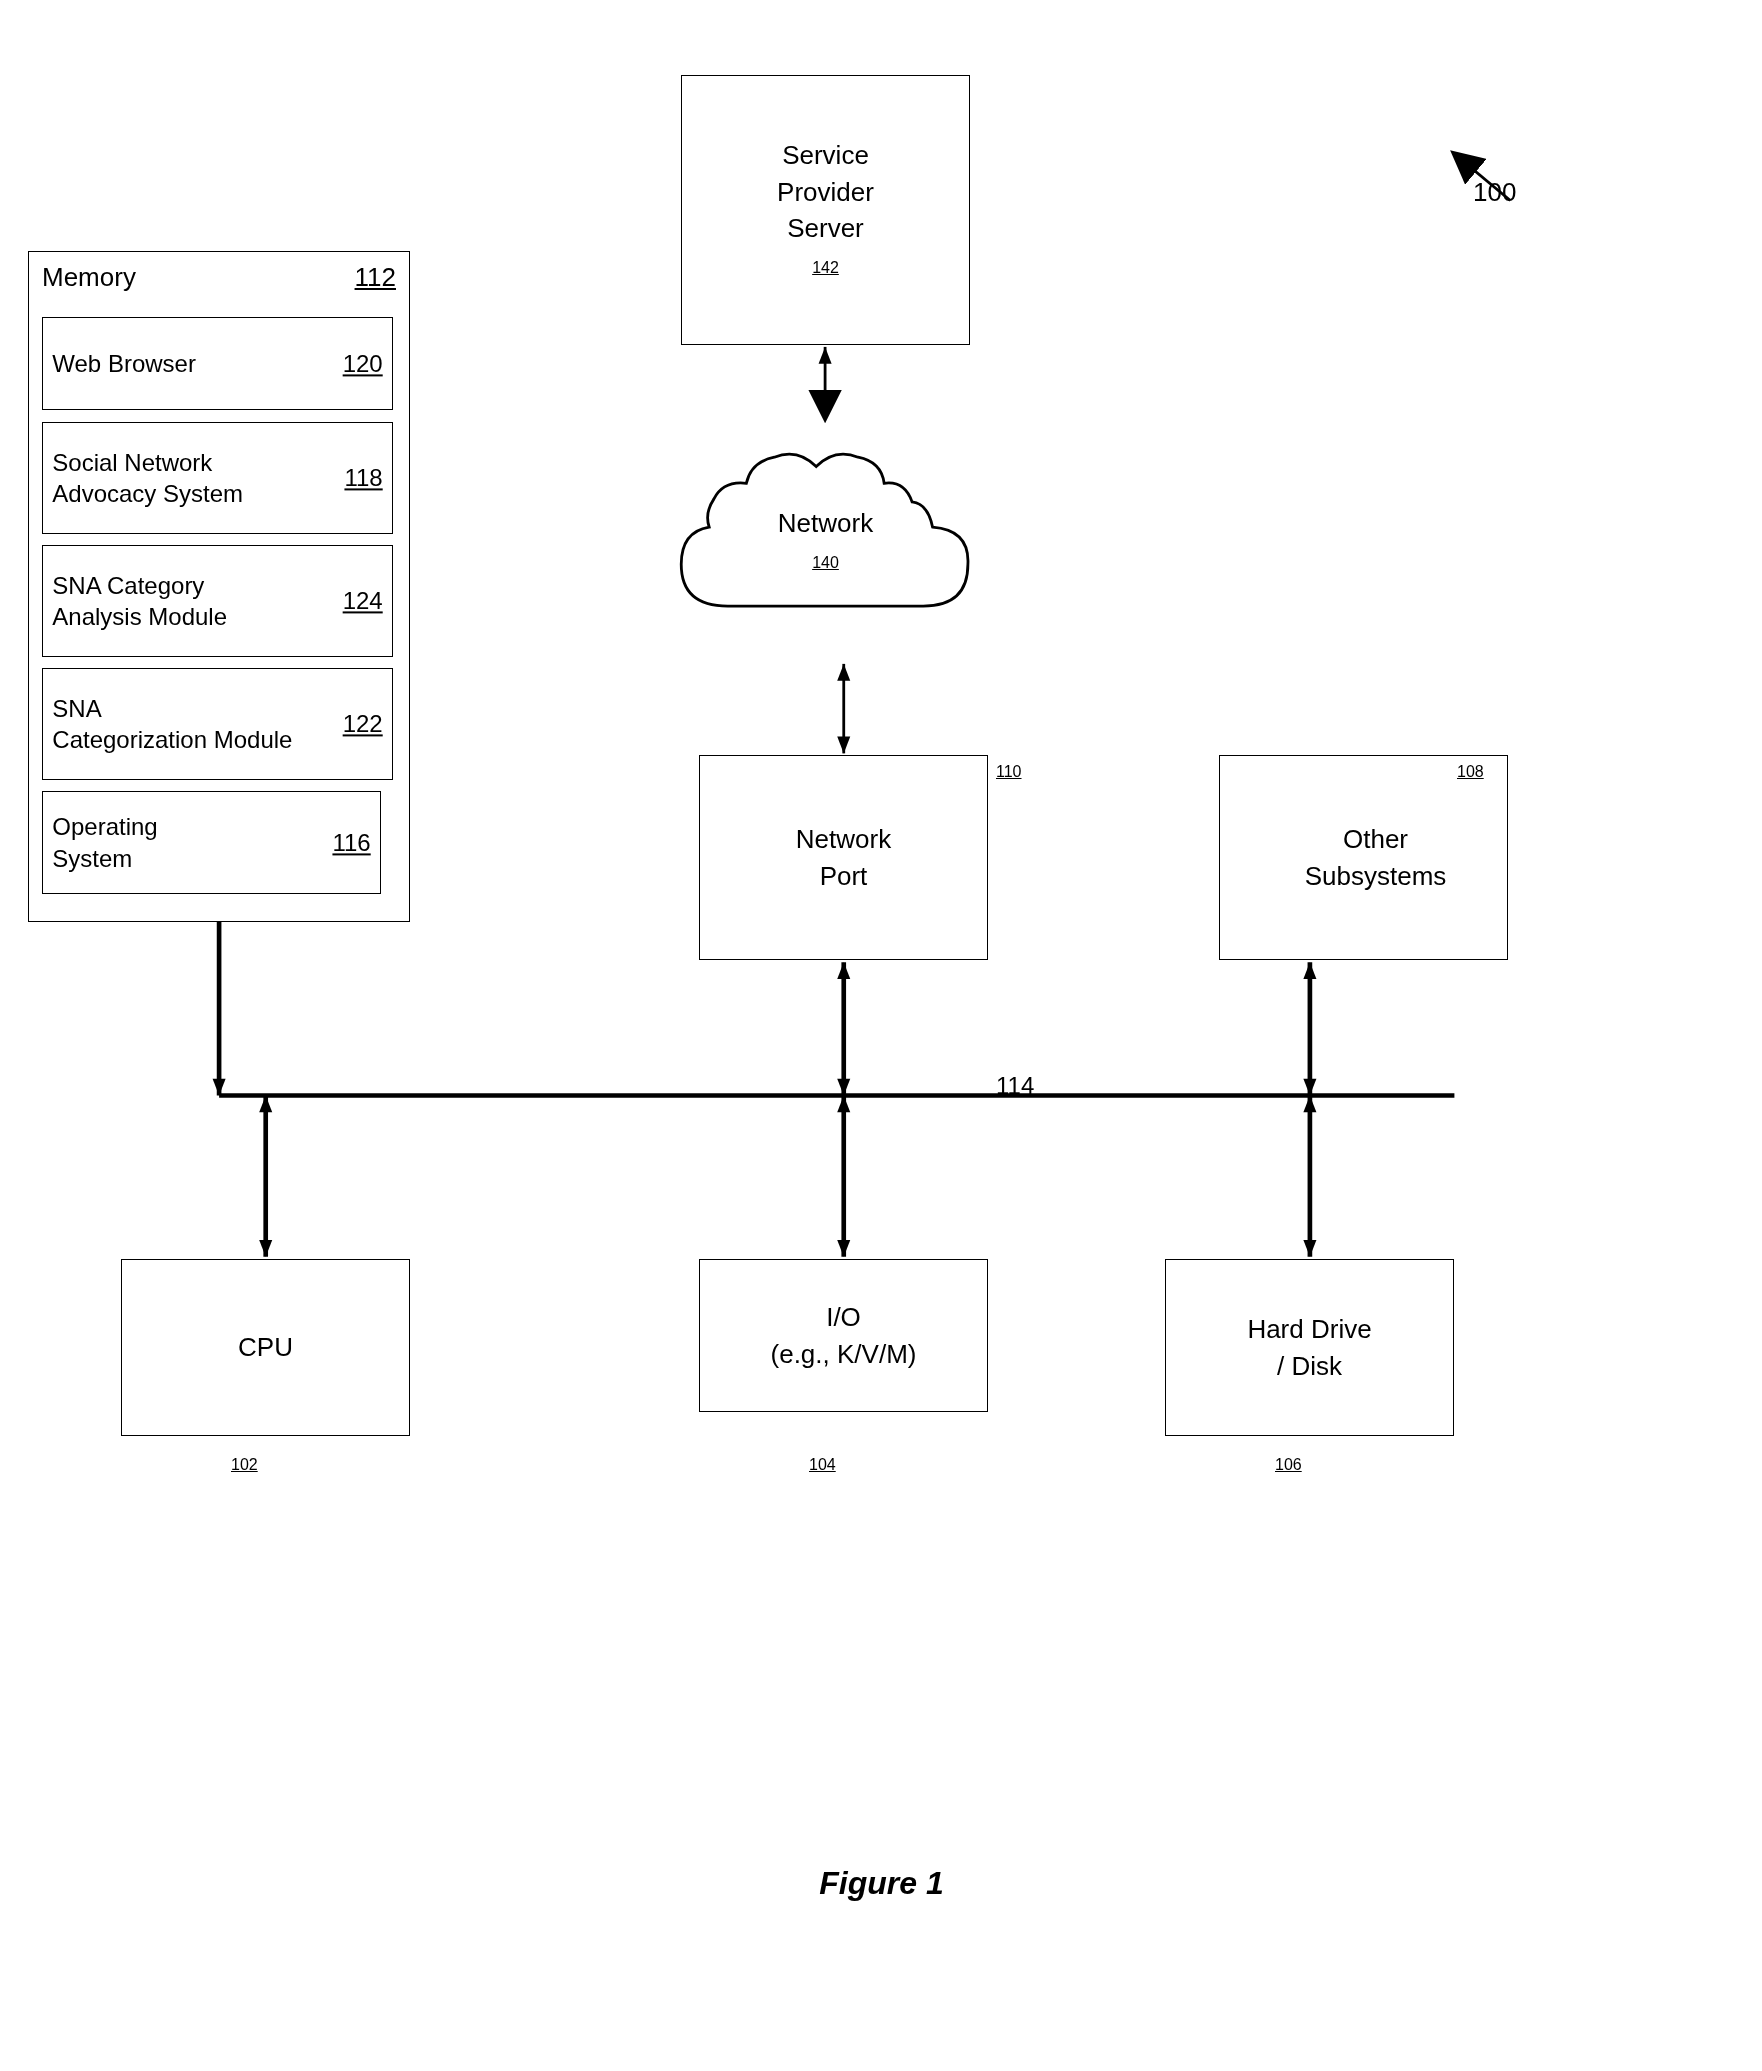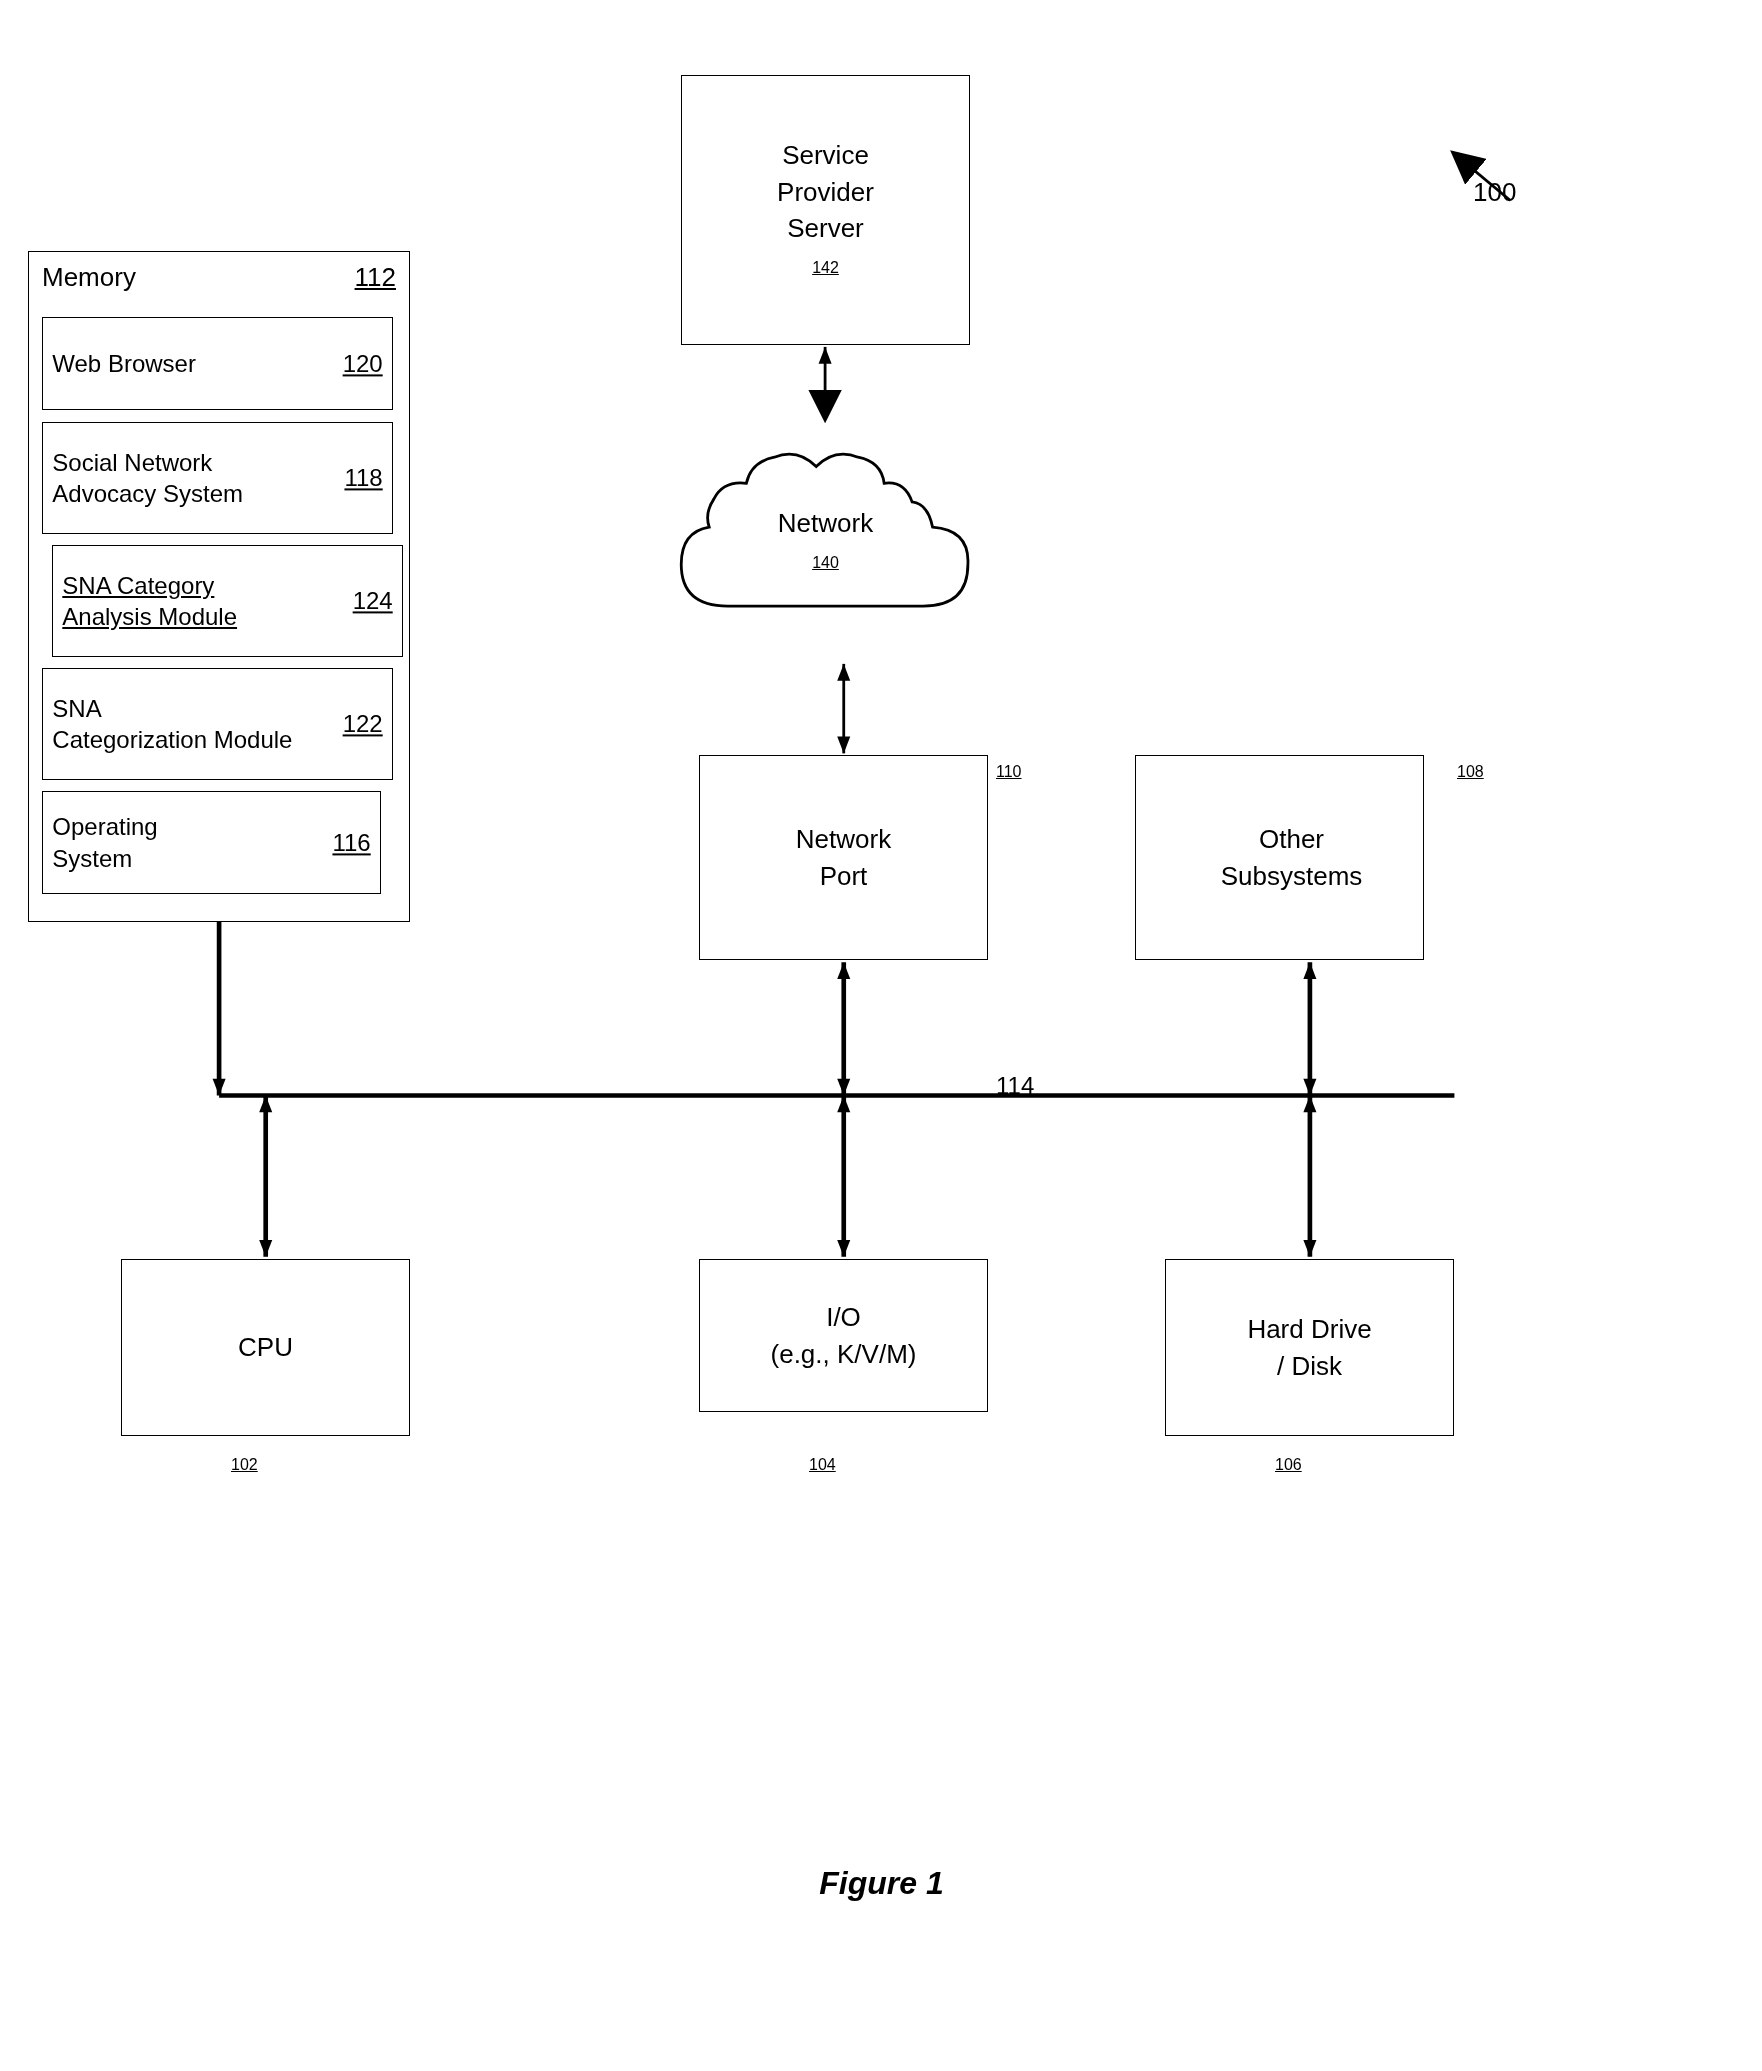--- a/index.html
+++ b/index.html
@@ -130,21 +130,21 @@
     #netport-box {
       left: 699px;
       top: 755px;
       width: 289px;
       height: 205px;
       flex-direction: column;
     }
 
     
     #subsystems-box {
-      left: 1135px;
+      left: 1219px;
       top: 755px;
       width: 289px;
       height: 205px;
       flex-direction: column;
       padding-left: 24px;
     }
 
     
     #cpu-box {
       left: 121px;
@@ -281,21 +281,21 @@
     <div class="inner-box" style="left:13px; top:65px; width:351px; height:93px;">
       <span>Web Browser</span>
       <span class="inner-ref">120</span>
     </div>
 
     <div class="inner-box" style="left:13px; top:170px; width:351px; height:112px;">
       <span>Social Network<br>Advocacy System</span>
       <span class="inner-ref">118</span>
     </div>
 
-    <div class="inner-box" style="left:23px; top:293px; width:351px; height:112px;text-decoration:underline;">
+    <div class="inner-box" style="left:13px; top:293px; width:351px; height:112px;">
       <span>SNA Category<br>Analysis Module</span>
       <span class="inner-ref">124</span>
     </div>
 
     <div class="inner-box" style="left:13px; top:416px; width:351px; height:112px;">
       <span>SNA<br>Categorization Module</span>
       <span class="inner-ref">122</span>
     </div>
 
     <div class="inner-box" style="left:13px; top:539px; width:339px; height:103px;">

